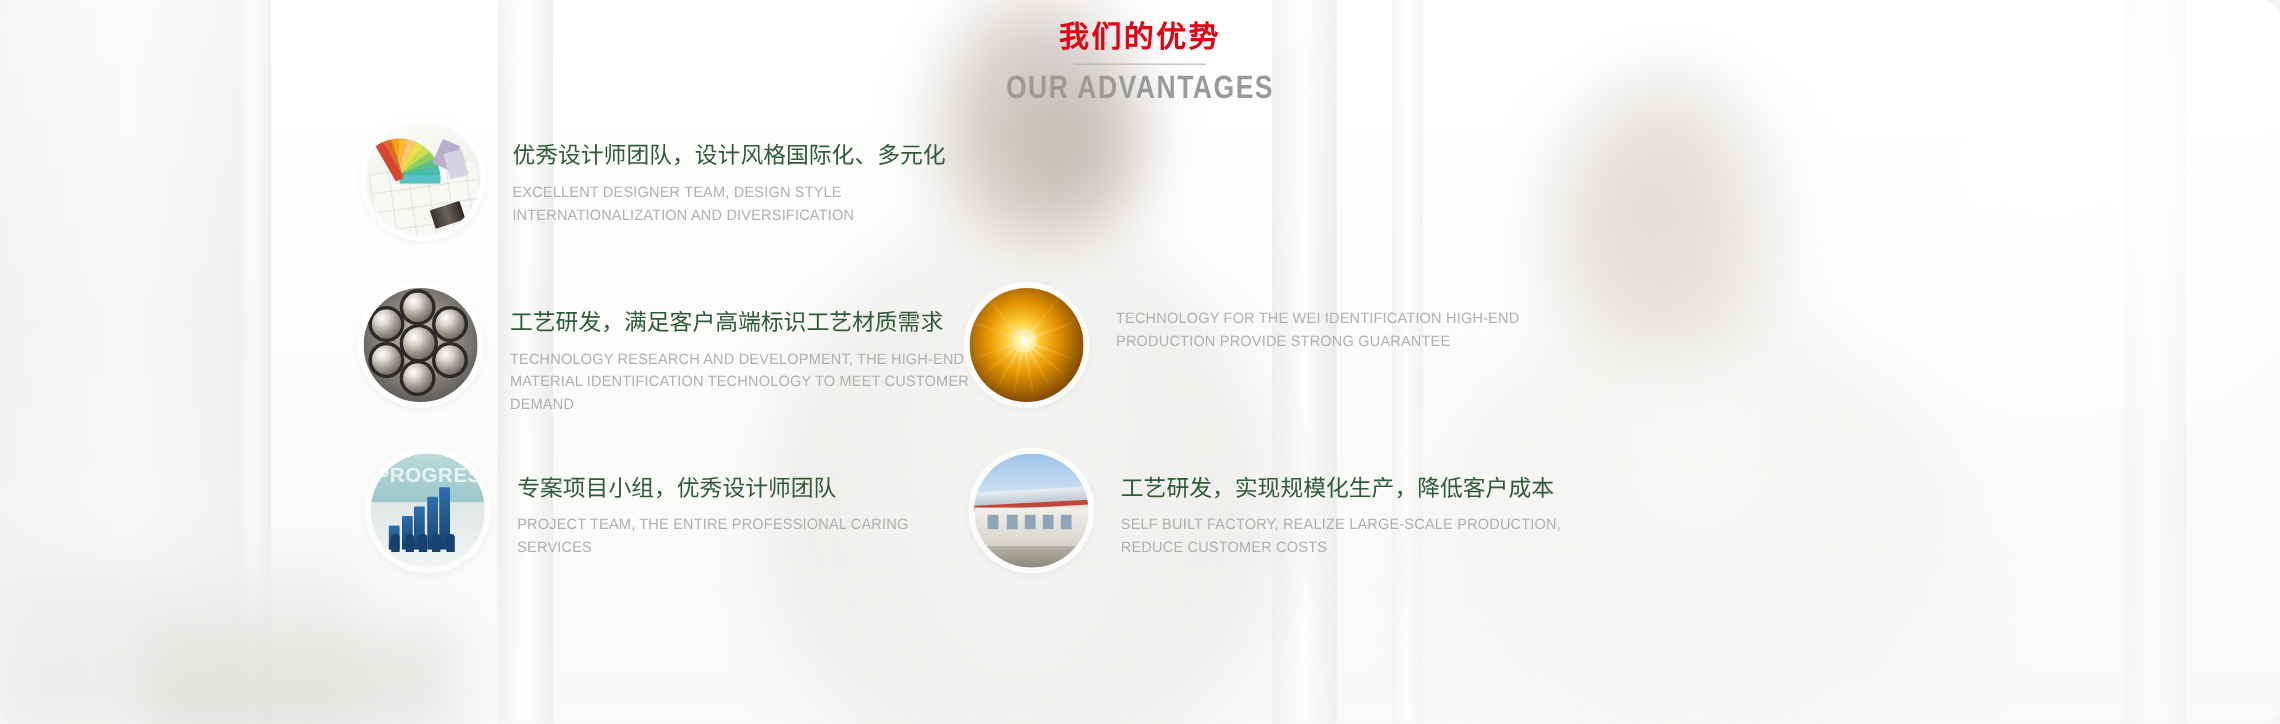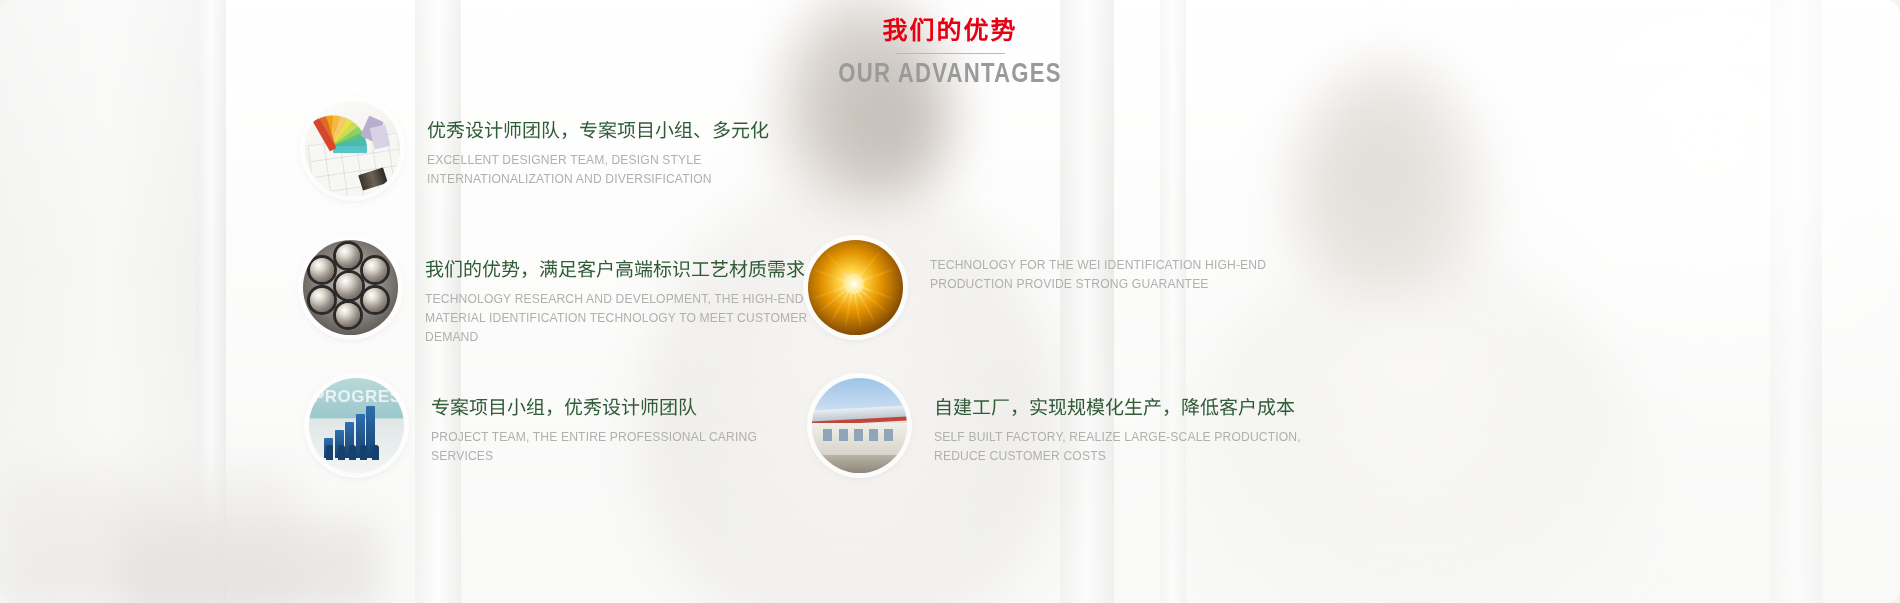--- a/index.html
+++ b/index.html
@@ -183,39 +183,39 @@
           <i style="background:#5ac3c8;transform:rotate(0deg)"></i>
           <i style="background:#e06a2b;transform:rotate(-108deg)"></i>
           <i style="background:#d8452f;transform:rotate(-120deg)"></i>
         </div>
         <div class="card" style="left:62%;top:18%;background:#b9aecd;transform:rotate(24deg)"></div>
         <div class="card" style="left:70%;top:26%;background:#d7d2e4;transform:rotate(-14deg)"></div>
         <div class="card" style="left:58%;top:74%;height:16px;width:26px;background:linear-gradient(90deg,#3a332c,#6d6158,#2c2722);transform:rotate(-18deg)"></div>
       </div>
     </div>
     <div class="text">
-      <div class="head-cn">优秀设计师团队，专案项目小组、多元化</div>
+      <div class="head-cn">优秀设计师团队，设计风格国际化、多元化</div>
       <div class="sub-en">EXCELLENT DESIGNER TEAM, DESIGN STYLE INTERNATIONALIZATION AND DIVERSIFICATION</div>
     </div>
   </div>
 
   <div class="item i2">
     <div class="thumb">
       <div class="art art-cable">
         <div class="strand" style="left:35%;top:35%;width:26px;height:26px"></div>
         <div class="strand" style="left:35%;top:4%;width:24px;height:24px"></div>
         <div class="strand" style="left:35%;top:66%;width:24px;height:24px"></div>
         <div class="strand" style="left:7%;top:19%;width:24px;height:24px"></div>
         <div class="strand" style="left:63%;top:19%;width:24px;height:24px"></div>
         <div class="strand" style="left:7%;top:51%;width:24px;height:24px"></div>
         <div class="strand" style="left:63%;top:51%;width:24px;height:24px"></div>
       </div>
     </div>
     <div class="text">
-      <div class="head-cn">我们的优势，满足客户高端标识工艺材质需求</div>
+      <div class="head-cn">工艺研发，满足客户高端标识工艺材质需求</div>
       <div class="sub-en">TECHNOLOGY RESEARCH AND DEVELOPMENT, THE HIGH-END MATERIAL IDENTIFICATION TECHNOLOGY TO MEET CUSTOMER DEMAND</div>
     </div>
   </div>
 
   <div class="item i3">
     <div class="thumb">
       <div class="art art-team">
         <div class="word">PROGRESS</div>
         <div class="bar" style="left:16%;height:20px"></div>
         <div class="bar" style="left:27%;height:28px"></div>
@@ -266,18 +266,18 @@
         <div class="wall"></div>
         <div class="win" style="left:12%"></div>
         <div class="win" style="left:28%"></div>
         <div class="win" style="left:44%"></div>
         <div class="win" style="left:60%"></div>
         <div class="win" style="left:76%"></div>
         <div class="ground"></div>
       </div>
     </div>
     <div class="text">
-      <div class="head-cn">自建工厂，实现规模化生产，降低客户成本</div>
+      <div class="head-cn">工艺研发，实现规模化生产，降低客户成本</div>
       <div class="sub-en">SELF BUILT FACTORY, REALIZE LARGE-SCALE PRODUCTION, REDUCE CUSTOMER COSTS</div>
     </div>
   </div>
 
 </div>
 
 </body></html>

